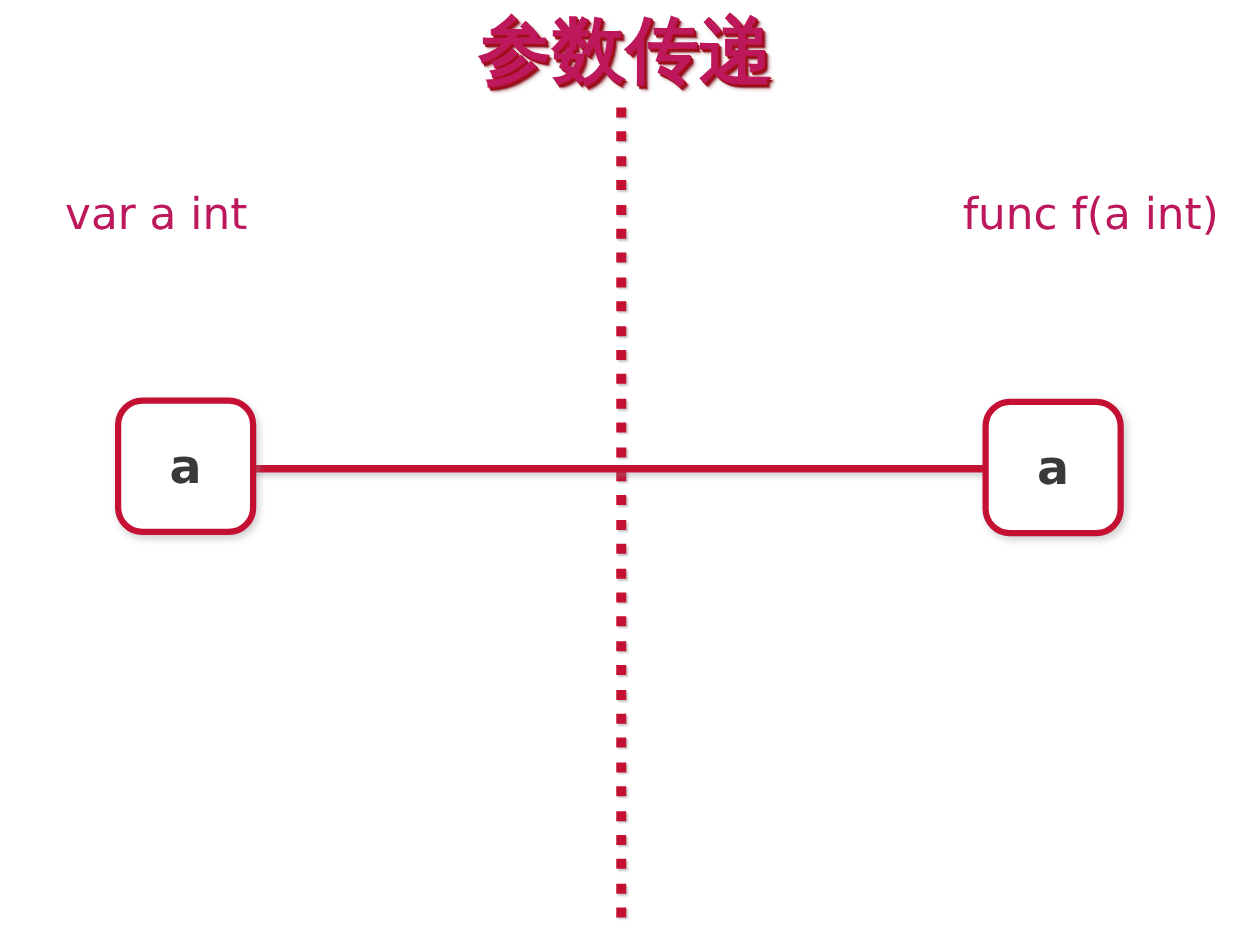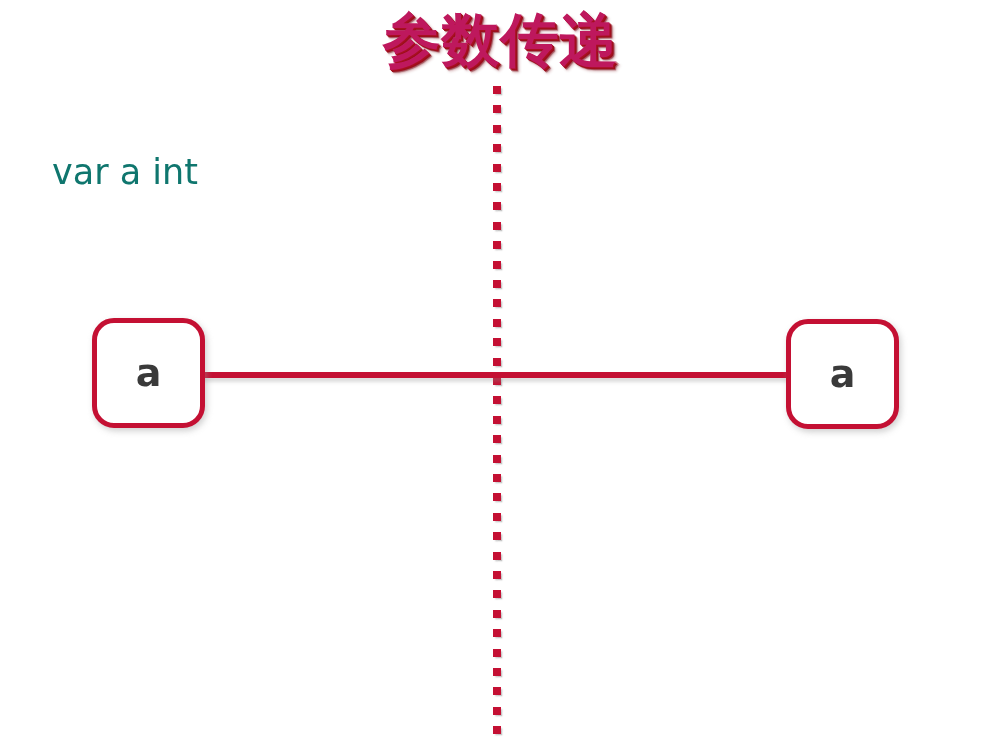--- a/index.html
+++ b/index.html
@@ -57,21 +57,21 @@
     background: #C41033;
     box-shadow: 1.5px 1.5px 1.5px rgba(130,130,130,0.45);
   }
 
   
   .caption {
     position: absolute;
     font-family: "DejaVu Sans", "Liberation Sans", sans-serif;
     font-size: 35px;
     font-weight: normal;
-    color: #0f766e;
+    color: #be185d;
     white-space: nowrap;
     user-select: none;
   }
   .caption.left {
     left: 52px;
     top: 152px;
   }
   .caption.right {
     right: 26px;
     top: 152px;
@@ -153,20 +153,21 @@
       <span class="dot" style="top: 543.2px; background: rgb(196, 16, 51);"></span>
       <span class="dot" style="top: 562.6px; background: rgb(196, 16, 51);"></span>
       <span class="dot" style="top: 582px; background: rgb(196, 16, 51);"></span>
       <span class="dot" style="top: 601.4px; background: rgb(196, 16, 51);"></span>
       <span class="dot" style="top: 620.8px; background: rgb(196, 16, 51);"></span>
       <span class="dot" style="top: 640.2px; background: rgb(196, 16, 51);"></span>
     </div>
 
   <div class="caption left">var a int</div>
 
+  <div class="caption right">func f(a int)</div>
 
   <div class="connector"></div>
 
   <div class="varbox left">
     <span class="lbl">a</span>
   </div>
 
   <div class="varbox right">
     <span class="lbl">a</span>
   </div>

